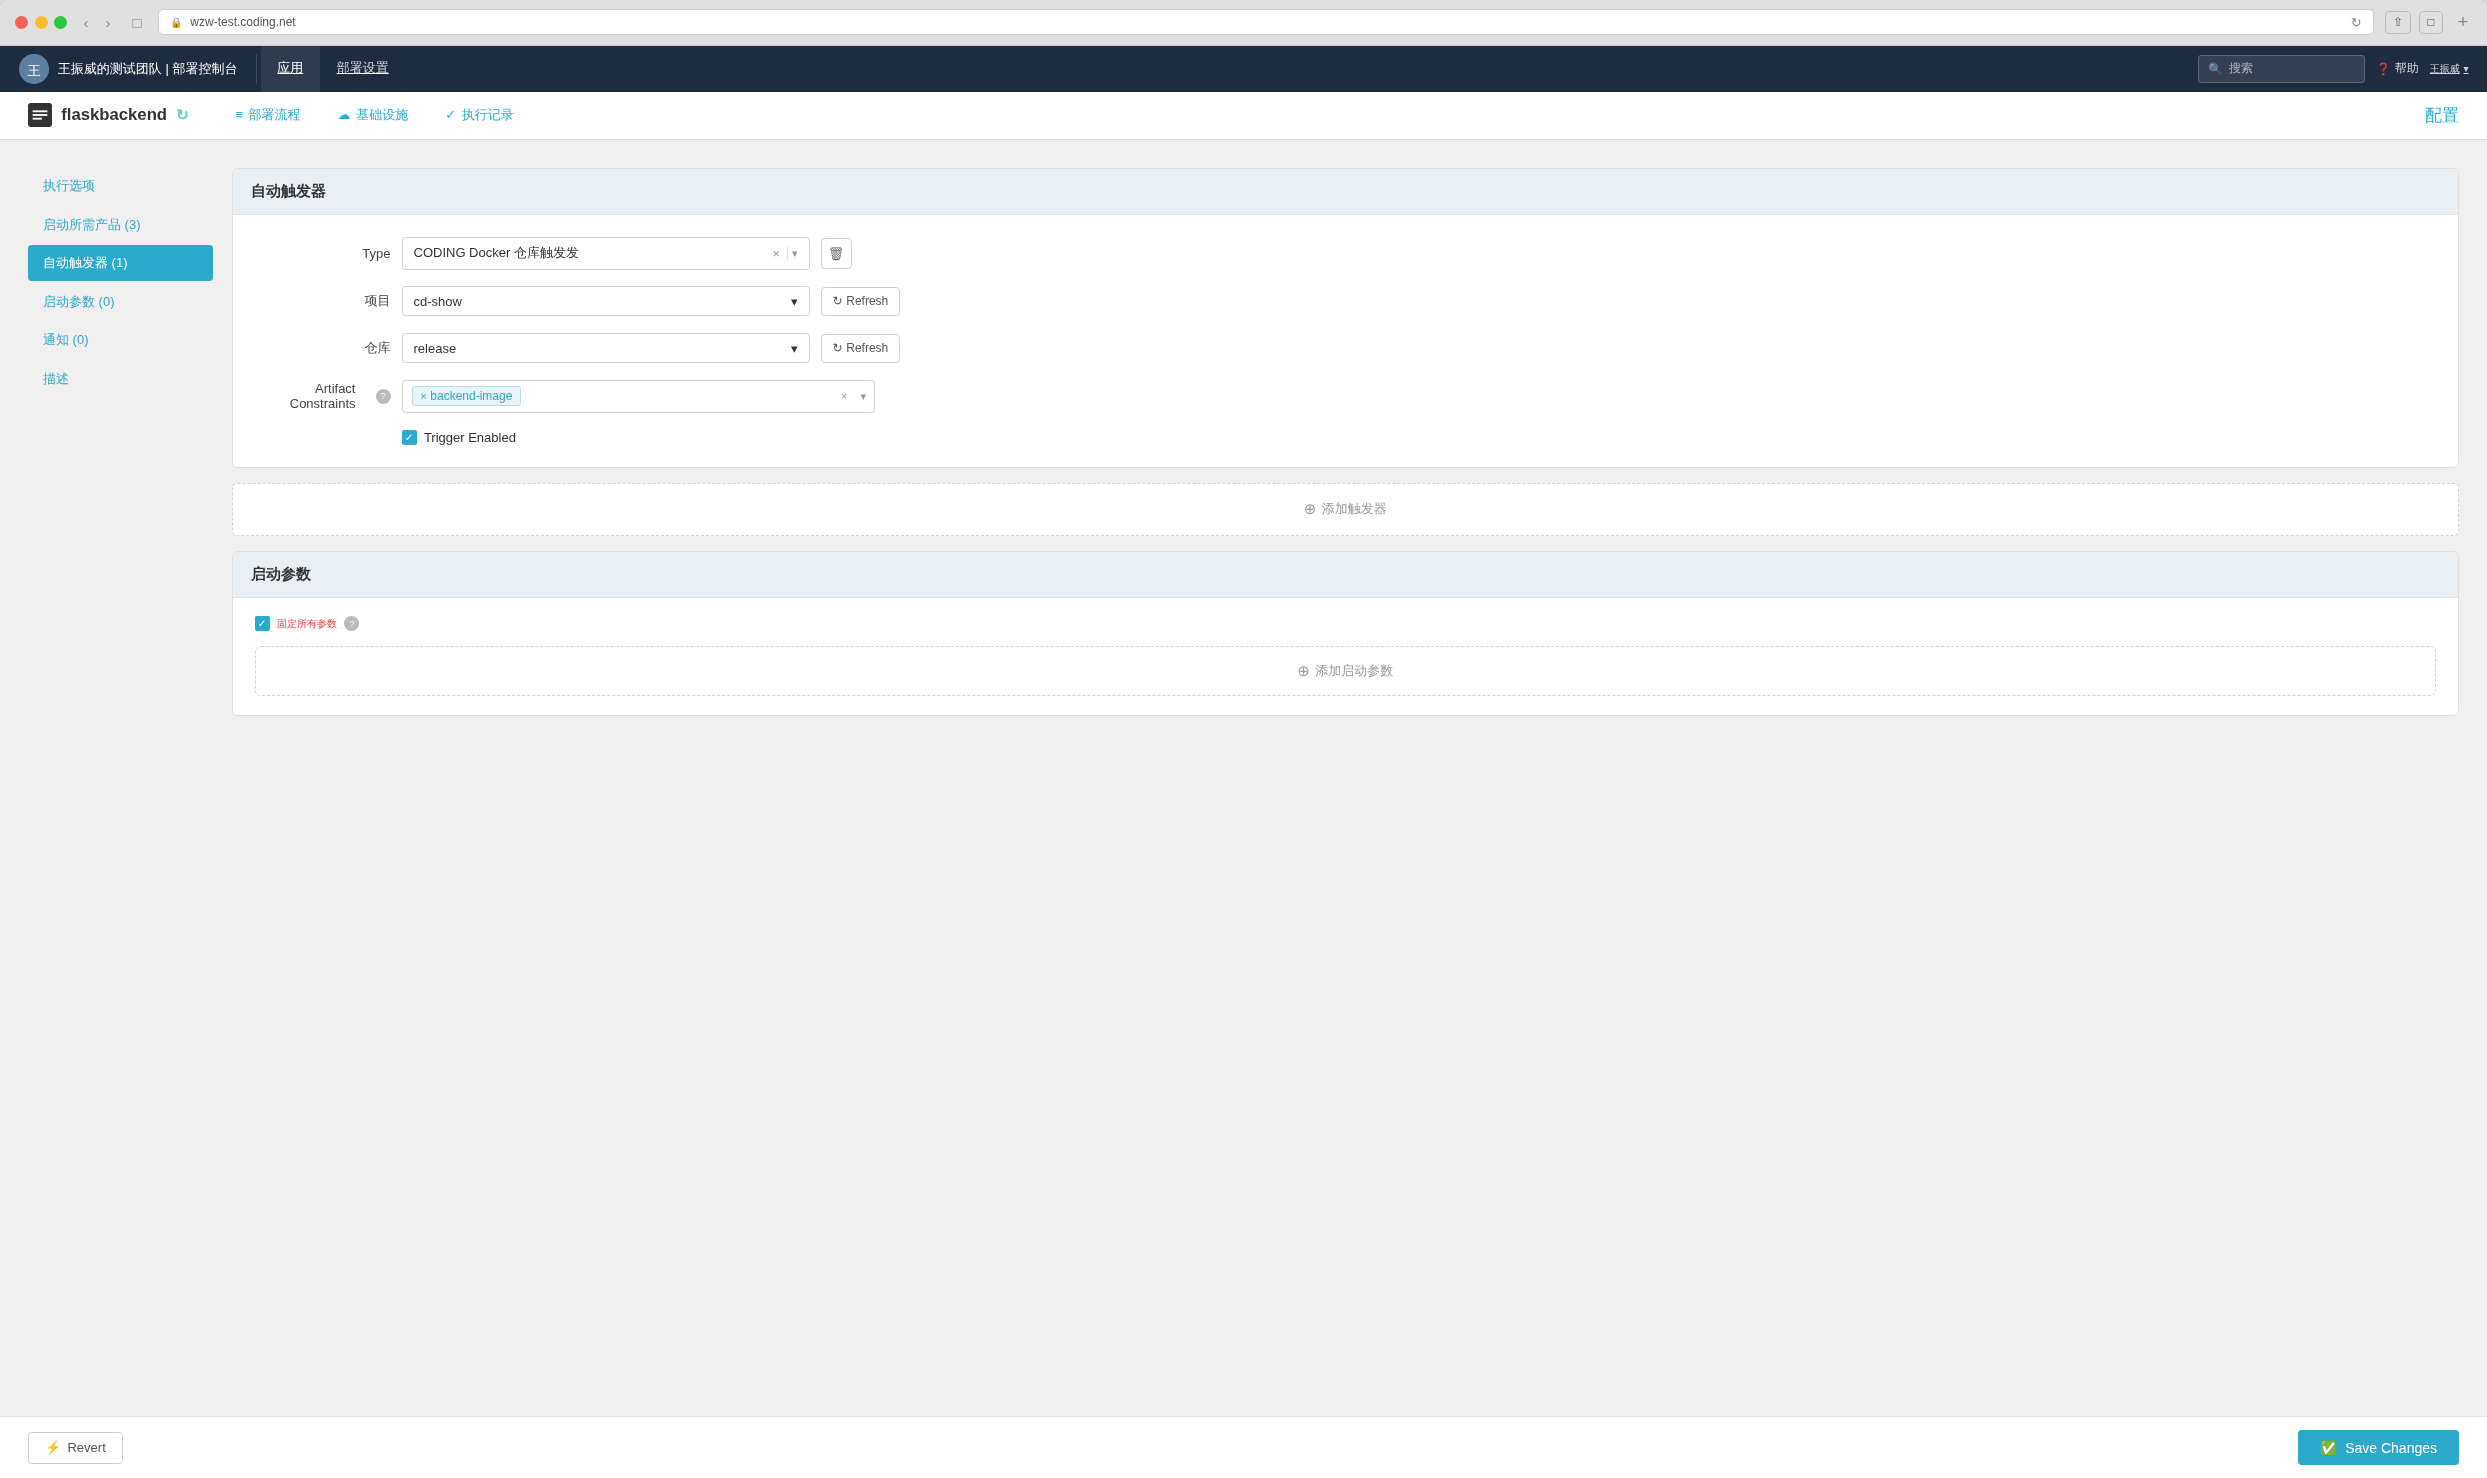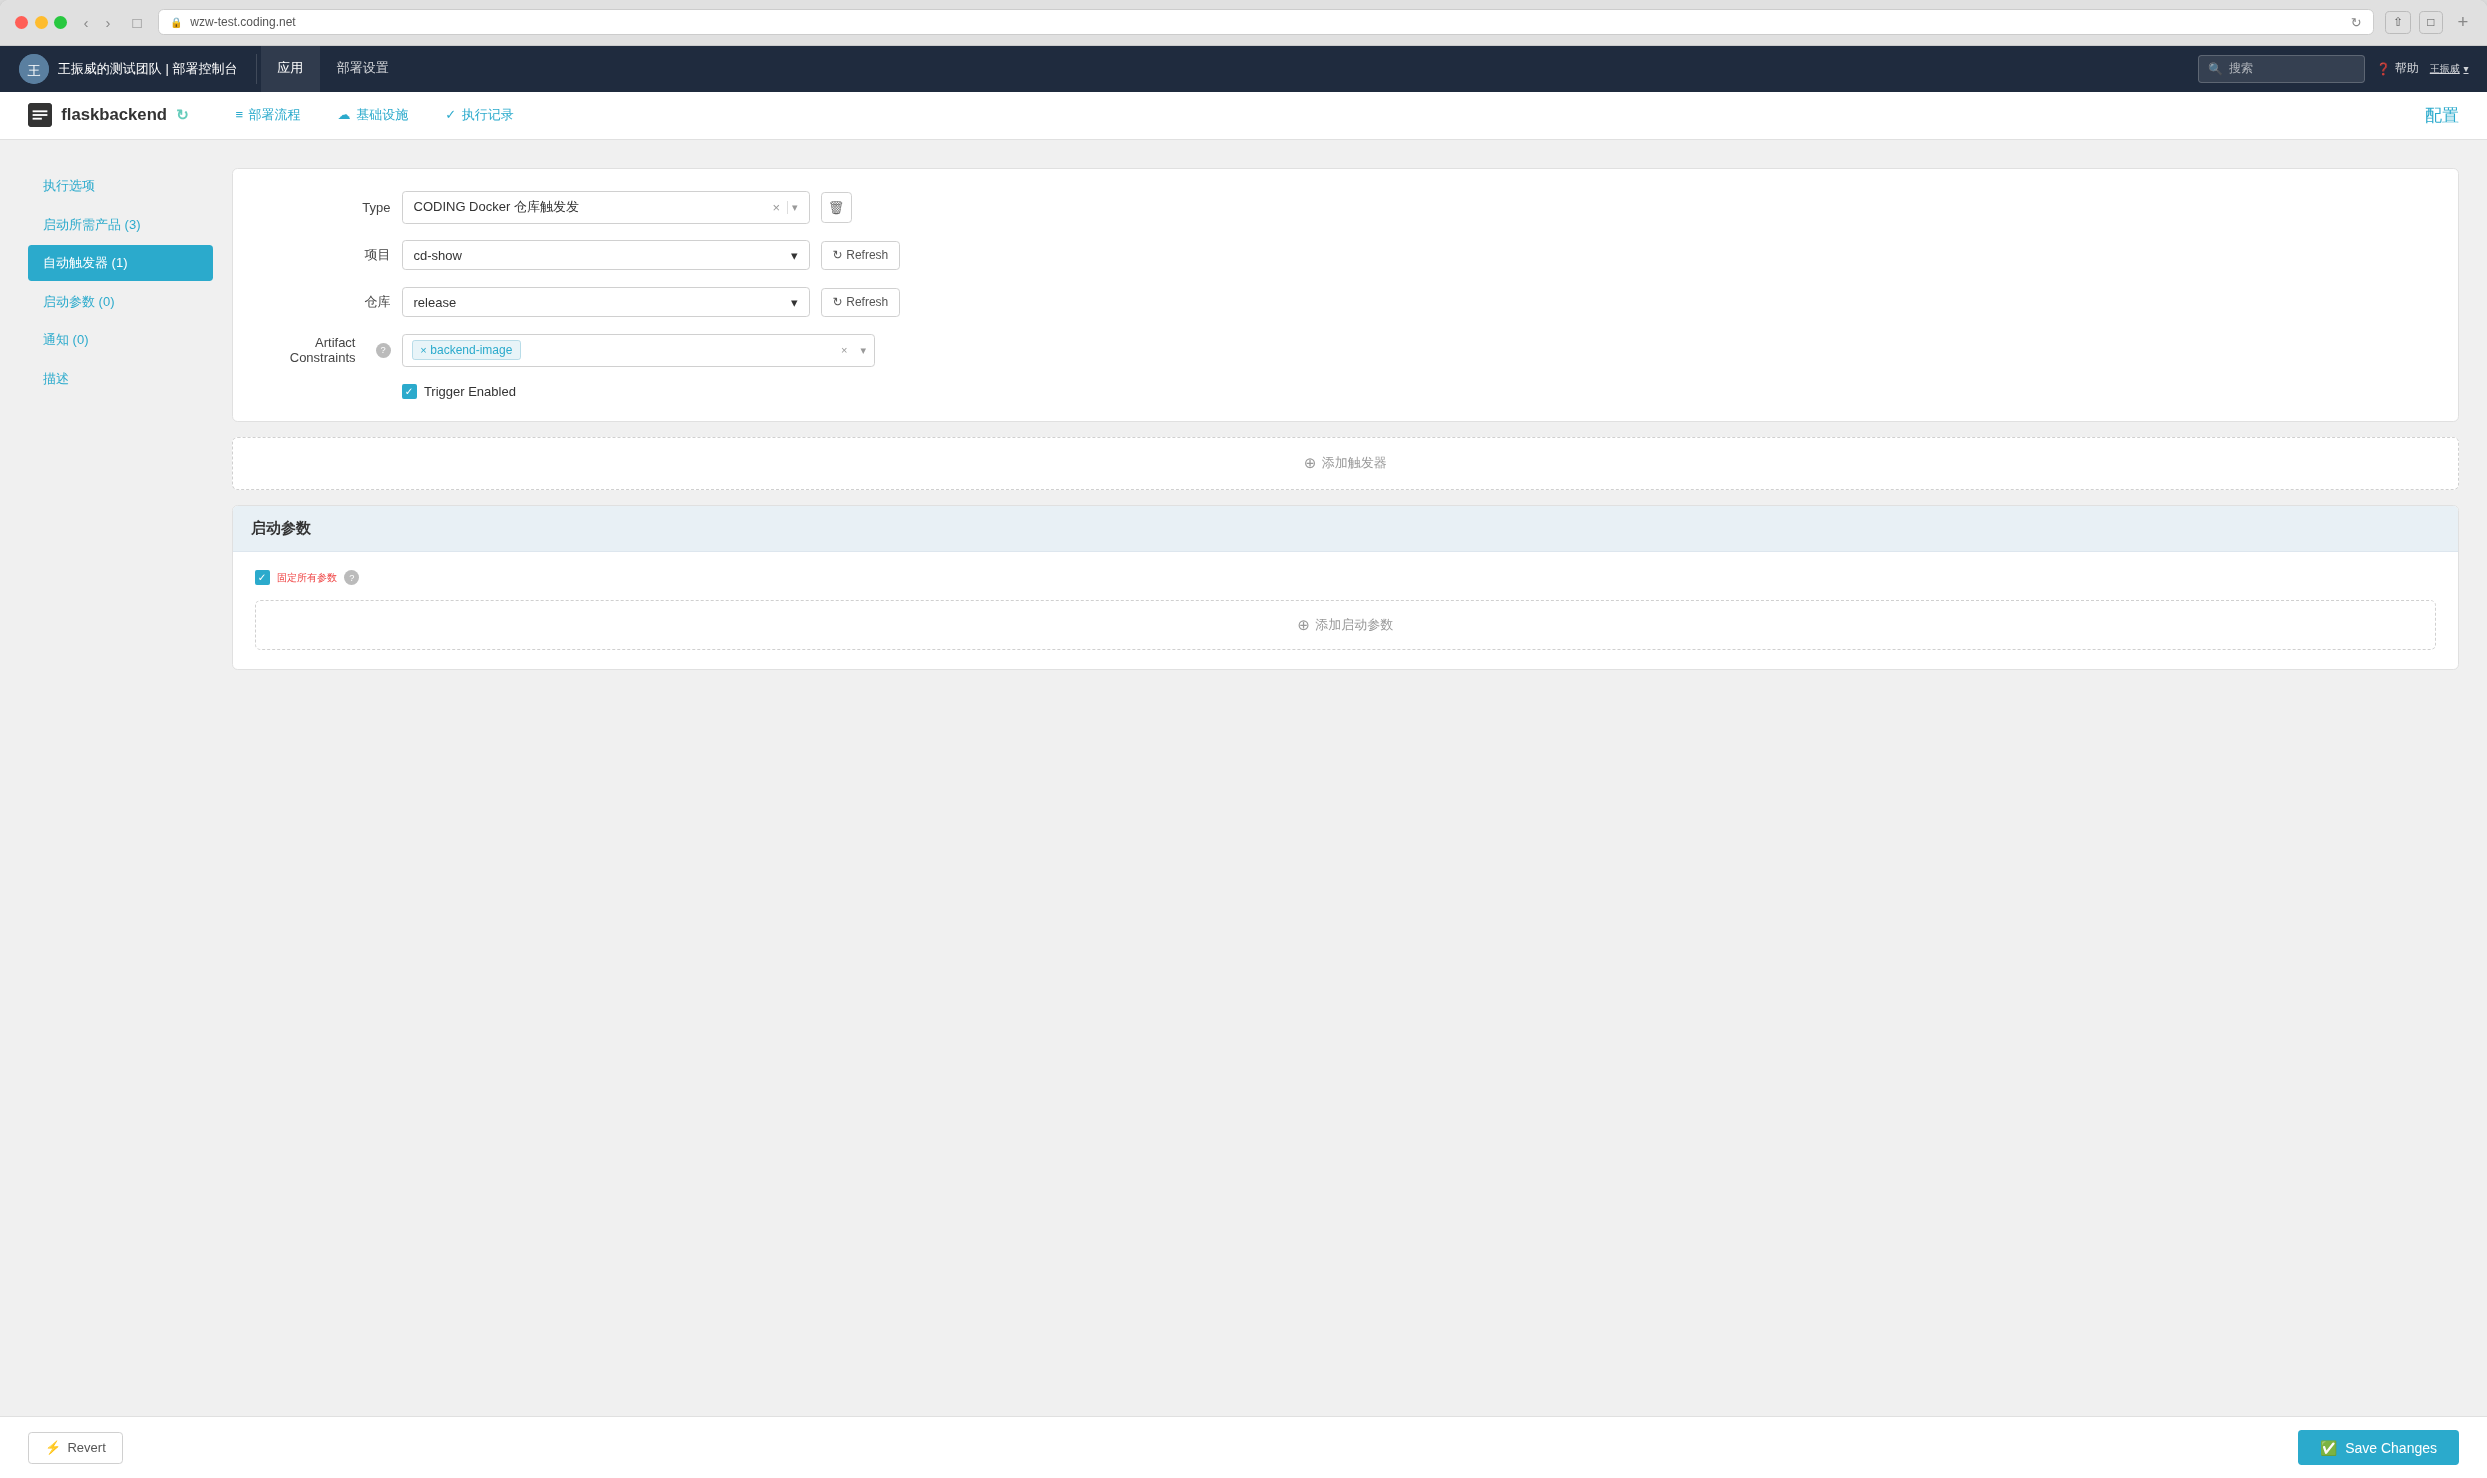--- a/index.html
+++ b/index.html
@@ -21,21 +21,21 @@
     .address-text { flex: 1; }
     .reload-btn { background: none; border: none; color: #888; cursor: pointer; font-size: 13px; }
     .browser-actions { display: flex; gap: 7.4px; }
     .browser-action-btn { background: none; border: 0.9px solid #bbb; border-radius: 4.6px; padding: 3.7px 7.4px; cursor: pointer; color: #555; font-size: 12px; }
     .plus-btn { background: none; border: none; font-size: 18.5px; color: #888; cursor: pointer; padding: 0 3.7px; }
 
     
     .top-nav { background: #1f2b3e; color: white; display: flex; align-items: center; padding: 0 18.5px; height: 46px; gap: 0; }
     .team-logo { display: flex; align-items: center; gap: 9.3px; color: white; font-size: 13px; padding-right: 18.5px; border-right: 0.9px solid rgba(255,255,255,0.15); }
     .team-avatar { width: 30px; height: 30px; border-radius: 50%; background: #5a7fa0; display: flex; align-items: center; justify-content: center; overflow: hidden; }
-    .nav-menu { display: flex; align-items: flex-end; flex: 1; padding-left: 3.7px; }
+    .nav-menu { display: flex; align-items: flex-end; flex: 1; padding-left: 3.7px; text-decoration: underline; }
     .nav-item { color: rgba(255,255,255,0.8); padding: 0 16.7px; height: 46px; display: flex; align-items: center; cursor: pointer; font-size: 13px; border-bottom: 1.9px solid transparent; }
     .nav-item.active { color: white; background: rgba(255,255,255,0.08); }
     .nav-right { display: flex; align-items: center; gap: 11px; margin-left: auto; }
     .search-box { background: rgba(255,255,255,0.1); border: 0.9px solid rgba(255,255,255,0.2); border-radius: 3.7px; padding: 4.6px 9.3px; display: flex; align-items: center; gap: 5.6px; color: rgba(255,255,255,0.6); font-size: 12px; width: 167px; }
     .help-btn { color: rgba(255,255,255,0.8); font-size: 12px; cursor: pointer; display: flex; align-items: center; gap: 3.7px; }
     .user-btn { color: rgba(255,255,255,0.8); font-size: 10px; cursor: pointer; display: flex; align-items: center; gap: 3.7px; text-decoration: underline; }
 
     
     .sub-nav { background: white; border-bottom: 0.9px solid #e0e0e0; padding: 0 28px; display: flex; align-items: center; height: 48px; }
     .app-name { display: flex; align-items: center; gap: 9.3px; font-size: 16.7px; font-weight: 600; color: #333; margin-right: 28px; }
@@ -210,20 +210,23 @@
         <span>通知 (0)</span>
       </div>
       <div class="sidebar-item">
         <span>描述</span>
       </div>
     </div>
 
     <div class="content-area">
 
       <div class="section">
+        <div class="section-header">
+          <span>自动触发器</span>
+        </div>
         <div class="trigger-body">
 
           <div class="form-row">
             <div class="form-label">Type</div>
             <div class="form-control">
               <div class="select-input">
                 <span>CODING Docker 仓库触发发</span>
                 <div style="display:flex;align-items:center;gap:3.7px;">
                   <span class="clear-btn">×</span>
                   <span style="width:0.9px;height:13px;background:#ddd;display:inline-block;"></span>

